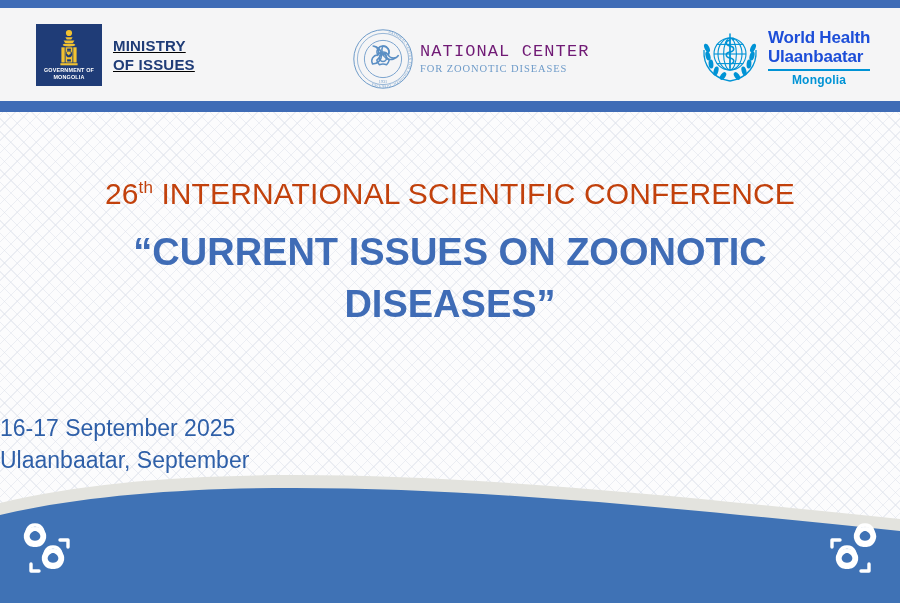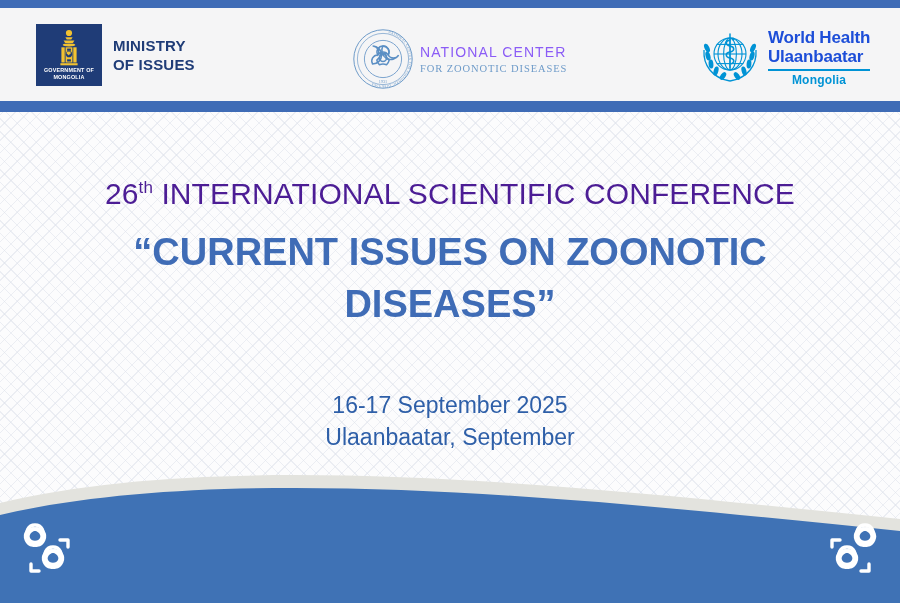--- a/index.html
+++ b/index.html
@@ -39,21 +39,21 @@
     left: 0; top: 8px;
     width: 900px; height: 93px;
     background: #f5f5f6;
   }
 
   .logo-slot {
     position: absolute;
     display: flex;
     align-items: center;
   }
-  .logo-moh  { left: 36px;  top: 16px; }
+  .logo-moh  { left: 36px;  top: 16px; text-decoration: underline; }
   .logo-nczd { left: 352px; top: 20px; }
   .logo-who  { left: 700px; top: 20px; }
 
   
   .moh-crest {
     width: 66px;
     height: 62px;
     background: #1F3C77;
     position: relative;
     flex: none;
@@ -79,23 +79,23 @@
     font-size: 15px;
     font-weight: bold;
     line-height: 19px;
     letter-spacing: 0.2px;
   }
 
   
   .nczd-seal { width: 62px; height: 62px; flex: none; }
   .nczd-text { margin-left: 6px; }
   .nczd-line1 {
-    color: #8b5cf6;
-    font-family: Liberation Sans, sans-serif;
-    font-size: 14px;
+    color: #701a75;
+    font-family: Liberation Mono, monospace;
+    font-size: 17px;
     letter-spacing: 1.1px;
     line-height: 20px;
   }
   .nczd-line2 {
     color: #6E9BC9;
     font-family: "Liberation Serif", serif;
     font-size: 10.5px;
     letter-spacing: 0.9px;
     line-height: 14px;
   }
@@ -136,21 +136,21 @@
   }
 
   
   .title-block {
     position: absolute;
     left: 0; top: 172px;
     width: 900px;
     text-align: center;
   }
   .conf-line {
-    color: #4c1d95;
+    color: #c2410c;
     font-size: 30px;
     line-height: 44px;
     letter-spacing: 0.1px;
     white-space: nowrap;
   }
   .conf-line sup {
     font-size: 17px;
     vertical-align: super;
     line-height: 0;
   }
@@ -158,23 +158,23 @@
     color: #3F6CB6;
     font-size: 38px;
     font-weight: bold;
     line-height: 52px;
     margin-top: 10px;
     padding: 0 44px;
   }
 
   .meta-block {
     position: absolute;
-    left: 0; top: 389px;
+    left: 0; top: 412px;
     width: 900px;
-    text-align: center;
+    text-align: left;
   }
   .meta-line {
     color: #2E5FA8;
     font-size: 23px;
     line-height: 32px;
   }
 
   
   .wave {
     position: absolute;

